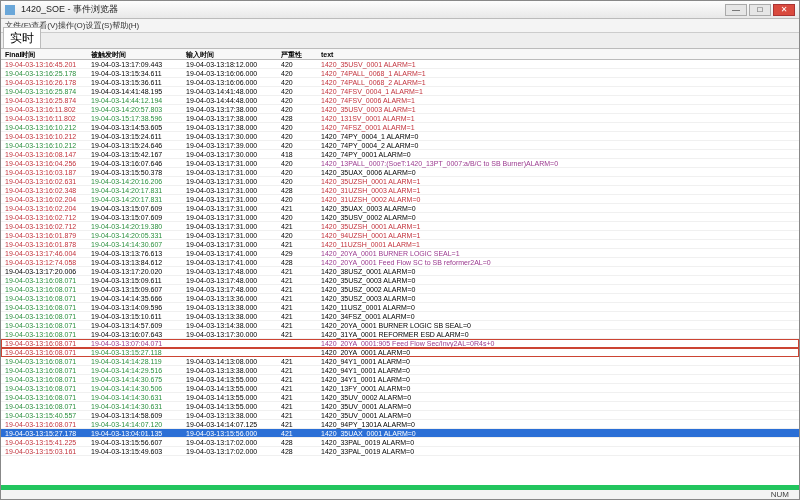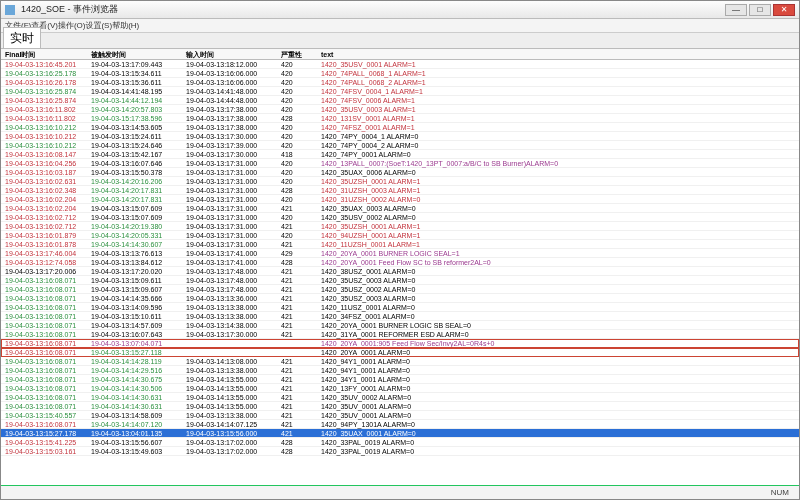--- a/index.html
+++ b/index.html
@@ -25,21 +25,21 @@
   .c3 { width: 40px; }
   .c4 { flex: 1; }
   .row { height: 9px; }
   .clr-red { color: #c2323c; }
   .clr-green { color: #2a8f3d; }
   .clr-black { color: #000; }
   .clr-purple { color: #9b3a8f; }
   .hl-red { outline: 1px solid #c43; outline-offset: -1px; }
   .hl-blue { background: #2b6fd6; color: #fff !important; }
   .hl-blue * { color: #fff !important; }
-  .statusbar { height: 14px; background: #f4f4f4; border-top: 1px solid #22c55e; display: flex; align-items: center; justify-content: flex-end; padding: 0 10px; font-size: 8px; color: #444; }
+  .statusbar { height: 14px; background: #f4f4f4; border-top: 5px solid #22c55e; display: flex; align-items: center; justify-content: flex-end; padding: 0 10px; font-size: 8px; color: #444; }
   ::-webkit-scrollbar { width: 12px; background: #eee; }
   ::-webkit-scrollbar-thumb { background: #c4c4c4; border: 1px solid #aaa; }
 </style>
 </head>
 <body>
 
 <div class="window">
   <div class="titlebar">
     <div class="icon"></div>
     <div class="title">1420_SOE - 事件浏览器</div>

